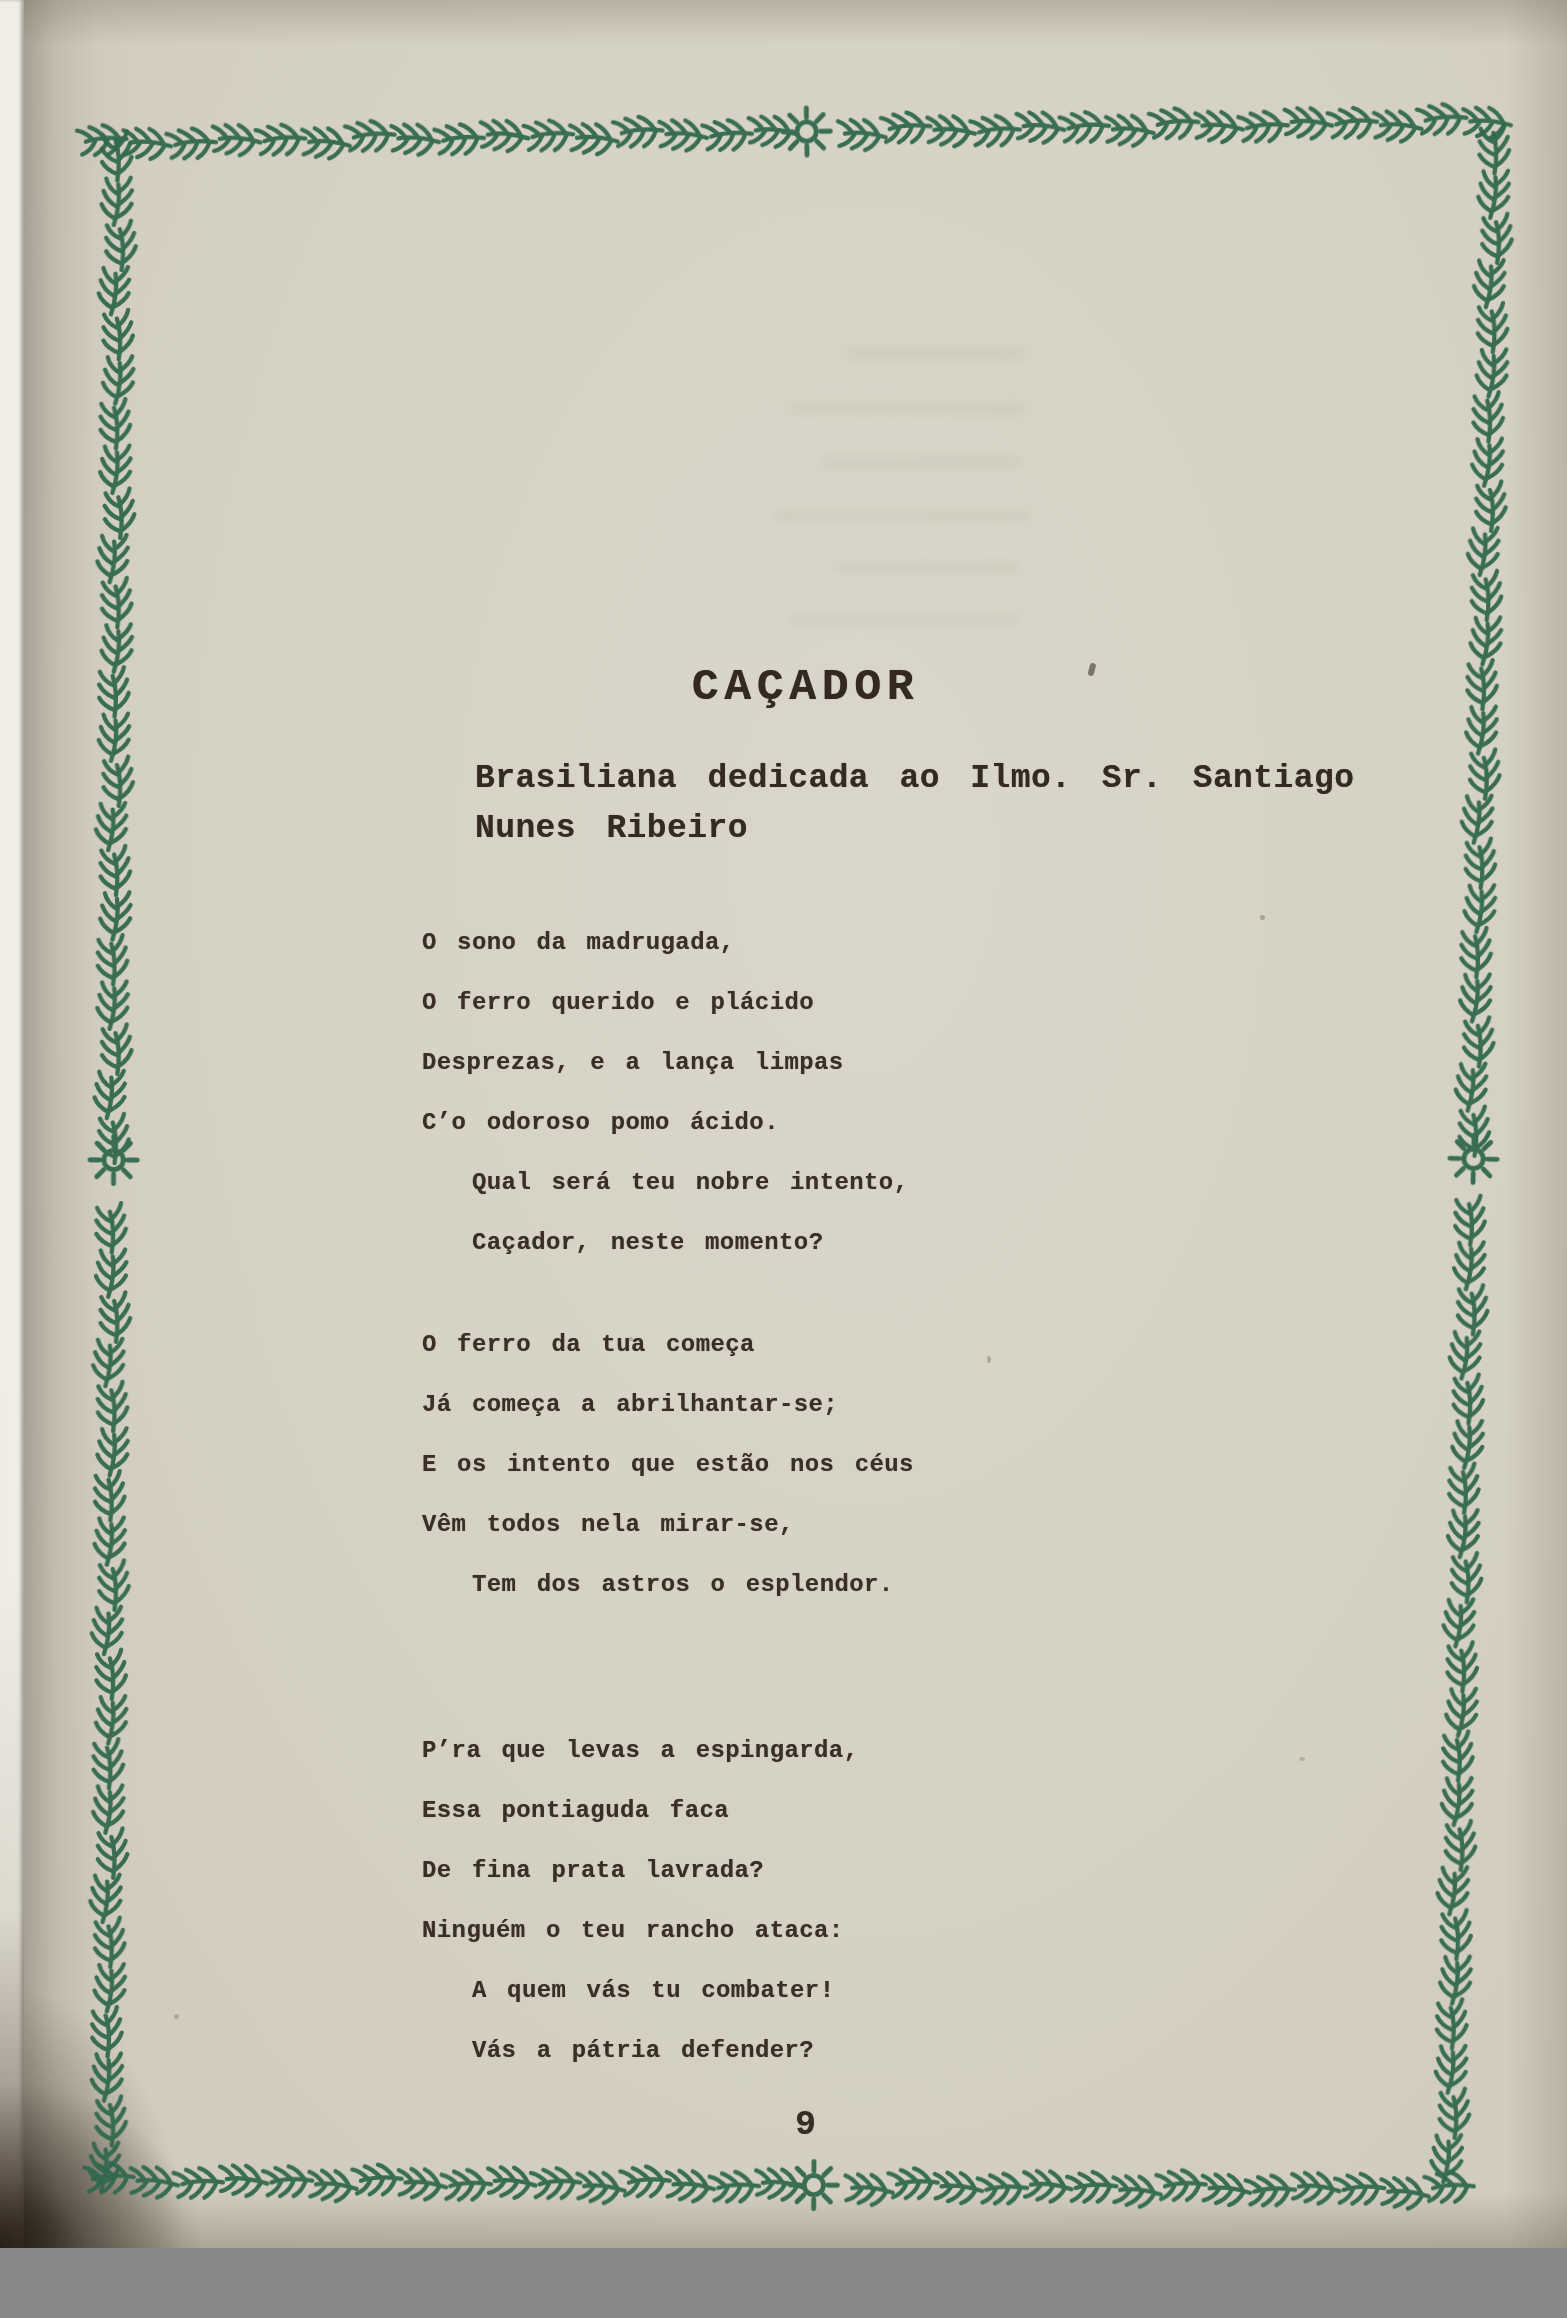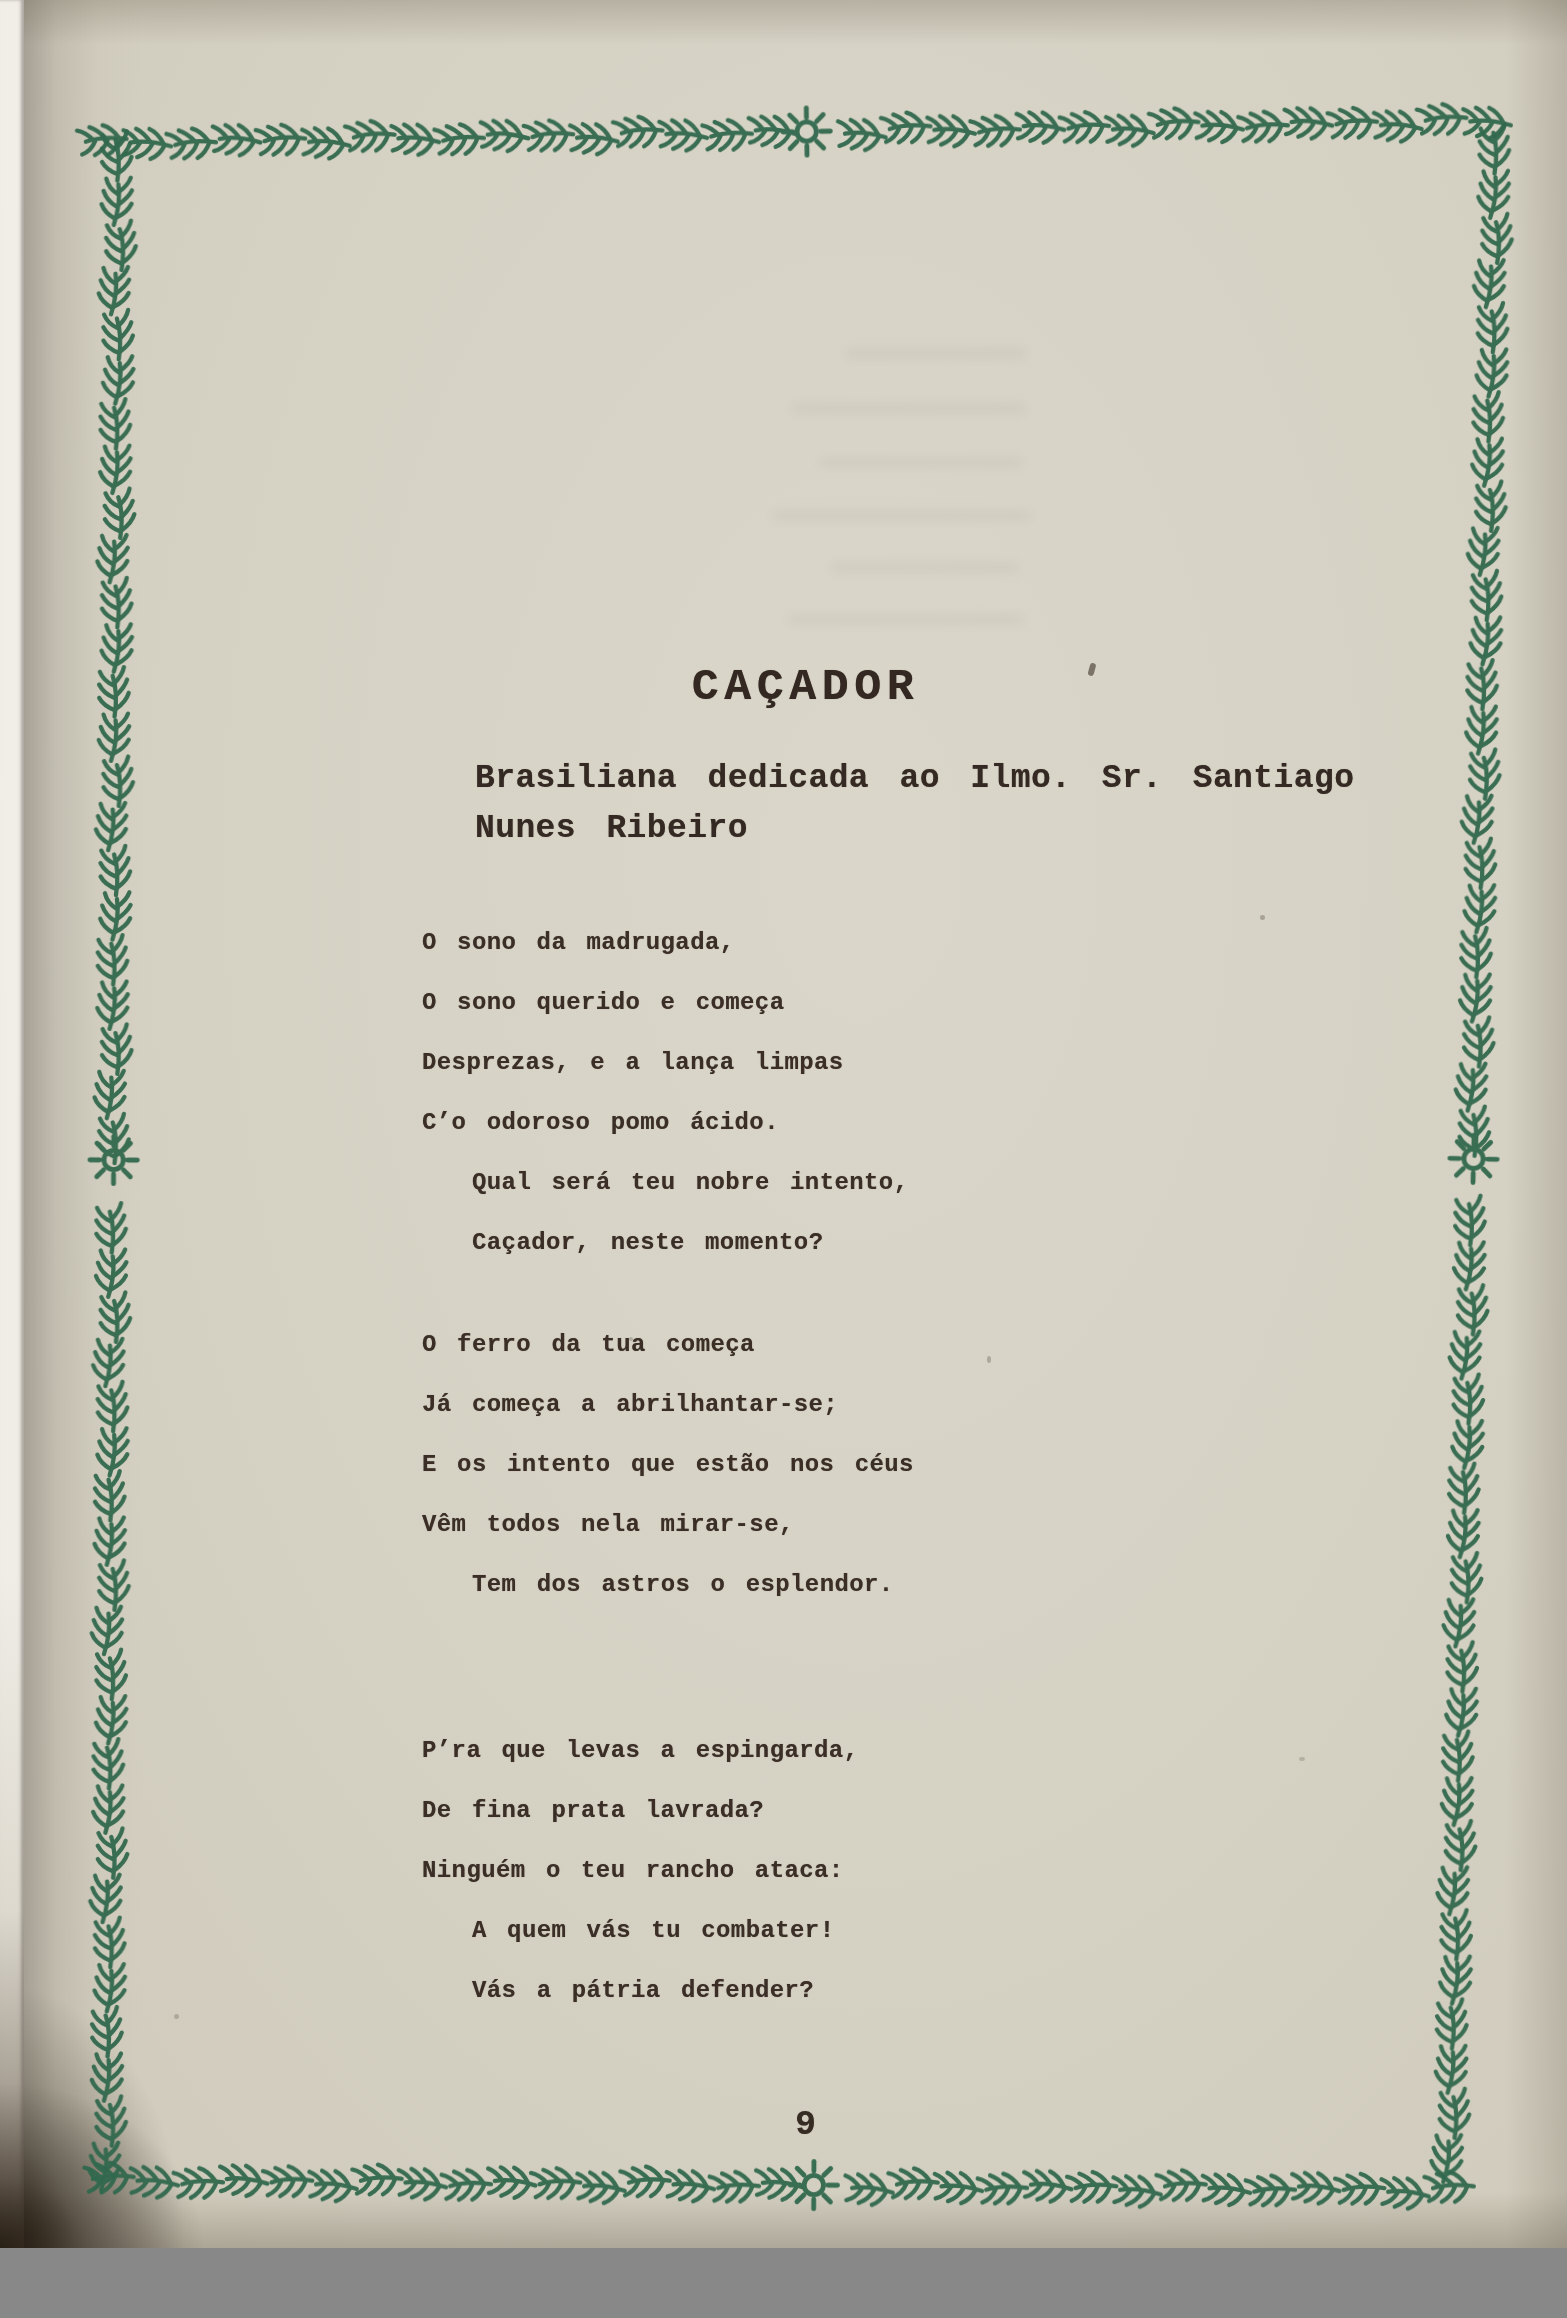--- a/index.html
+++ b/index.html
@@ -262,37 +262,38 @@
 
     <div class="title">CAÇADOR</div>
 
     <div class="dedication">
       <div>Brasiliana dedicada ao Ilmo. Sr. Santiago</div>
       <div>Nunes Ribeiro</div>
     </div>
 
     <div class="stanza s1">
       <div class="line">O sono da madrugada,</div>
-      <div class="line">O sono querido e começa</div>
+      <div class="line">O ferro querido e plácido</div>
       <div class="line">Desprezas, e a lança limpas</div>
       <div class="line">C’o odoroso pomo ácido.</div>
       <div class="line indent">Qual será teu nobre intento,</div>
       <div class="line indent">Caçador, neste momento?</div>
     </div>
 
     <div class="stanza s2">
       <div class="line">O ferro da tua começa</div>
       <div class="line">Já começa a abrilhantar-se;</div>
       <div class="line">E os intento que estão nos céus</div>
       <div class="line">Vêm todos nela mirar-se,</div>
       <div class="line indent">Tem dos astros o esplendor.</div>
     </div>
 
     <div class="stanza s3">
       <div class="line">P’ra que levas a espingarda,</div>
+      <div class="line">Essa pontiaguda faca</div>
       <div class="line">De fina prata lavrada?</div>
       <div class="line">Ninguém o teu rancho ataca:</div>
       <div class="line indent">A quem vás tu combater!</div>
       <div class="line indent">Vás a pátria defender?</div>
     </div>
 
     <div class="pagenum">9</div>
   </div>
 
   <div class="volume">Vol. II</div>

